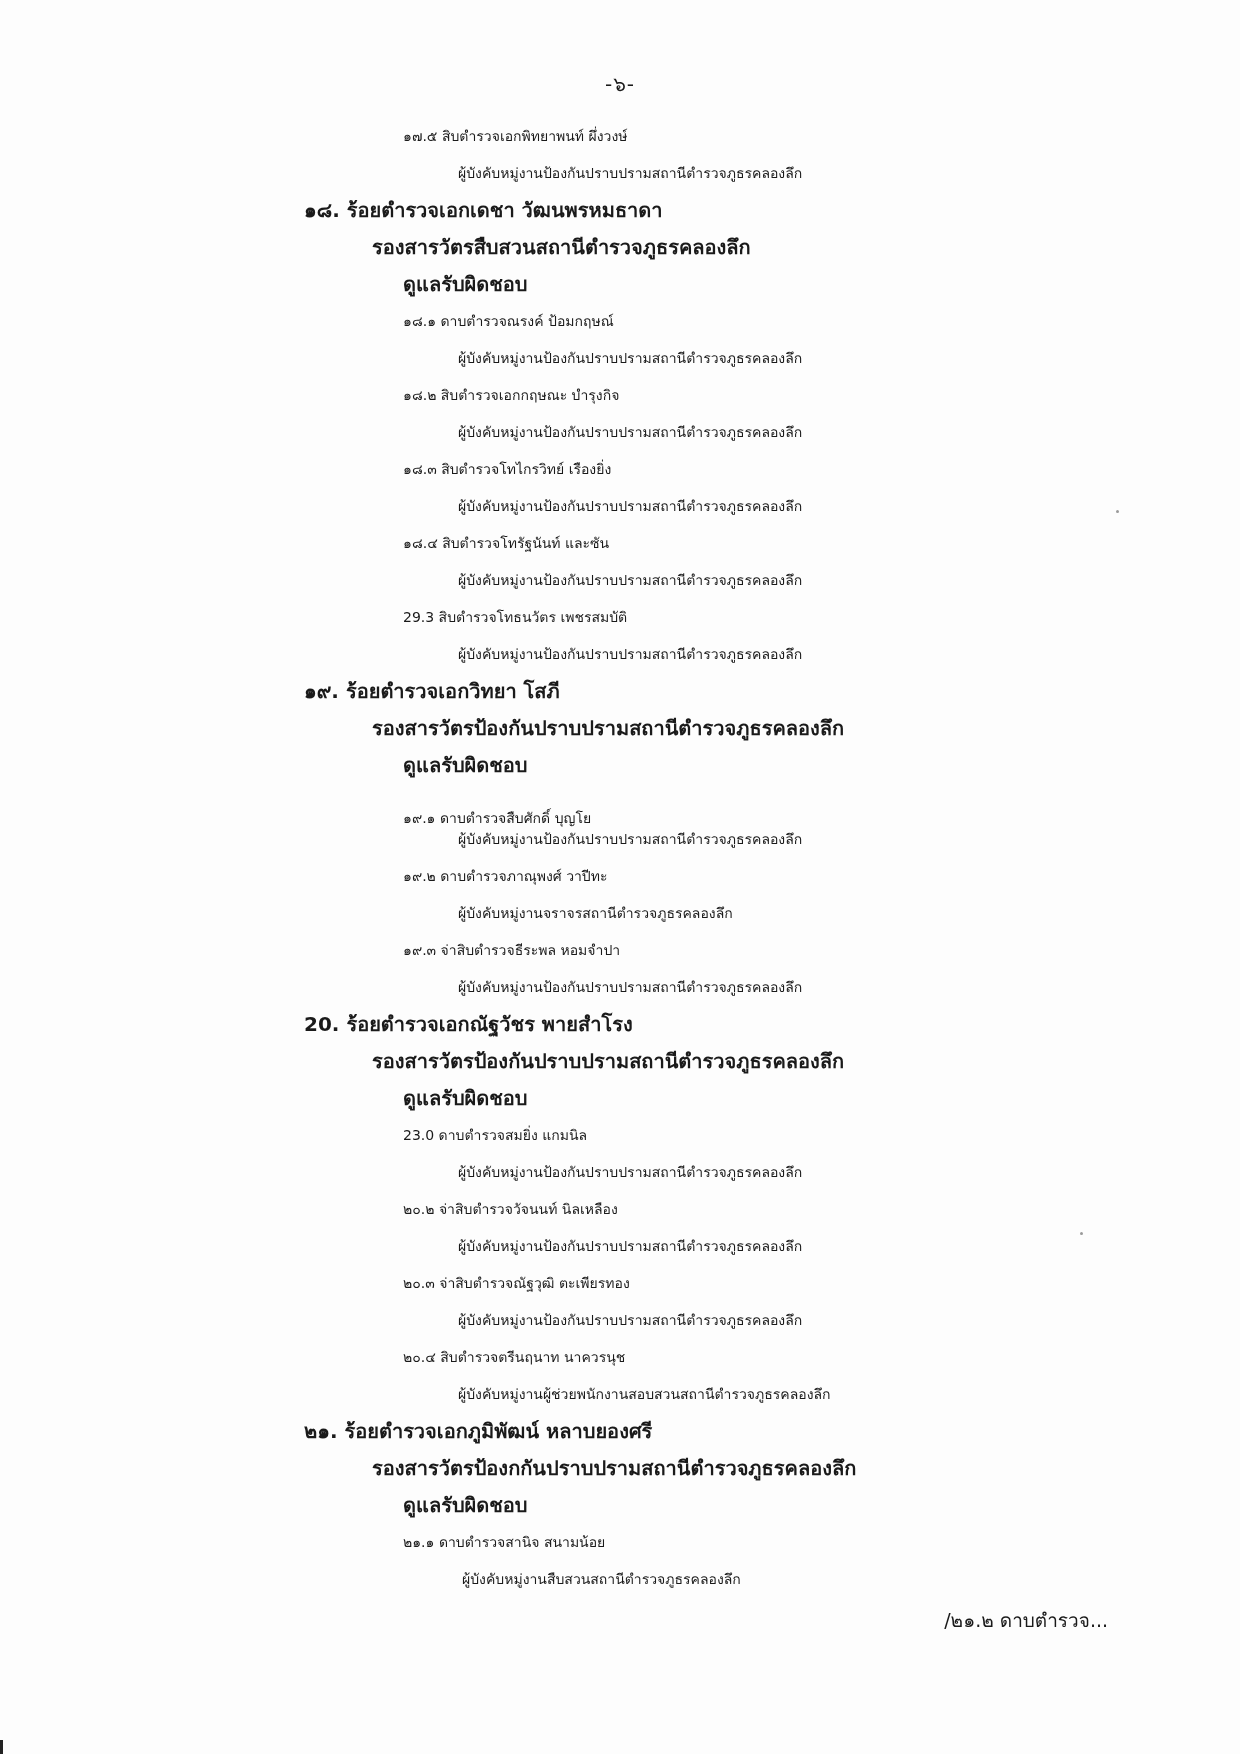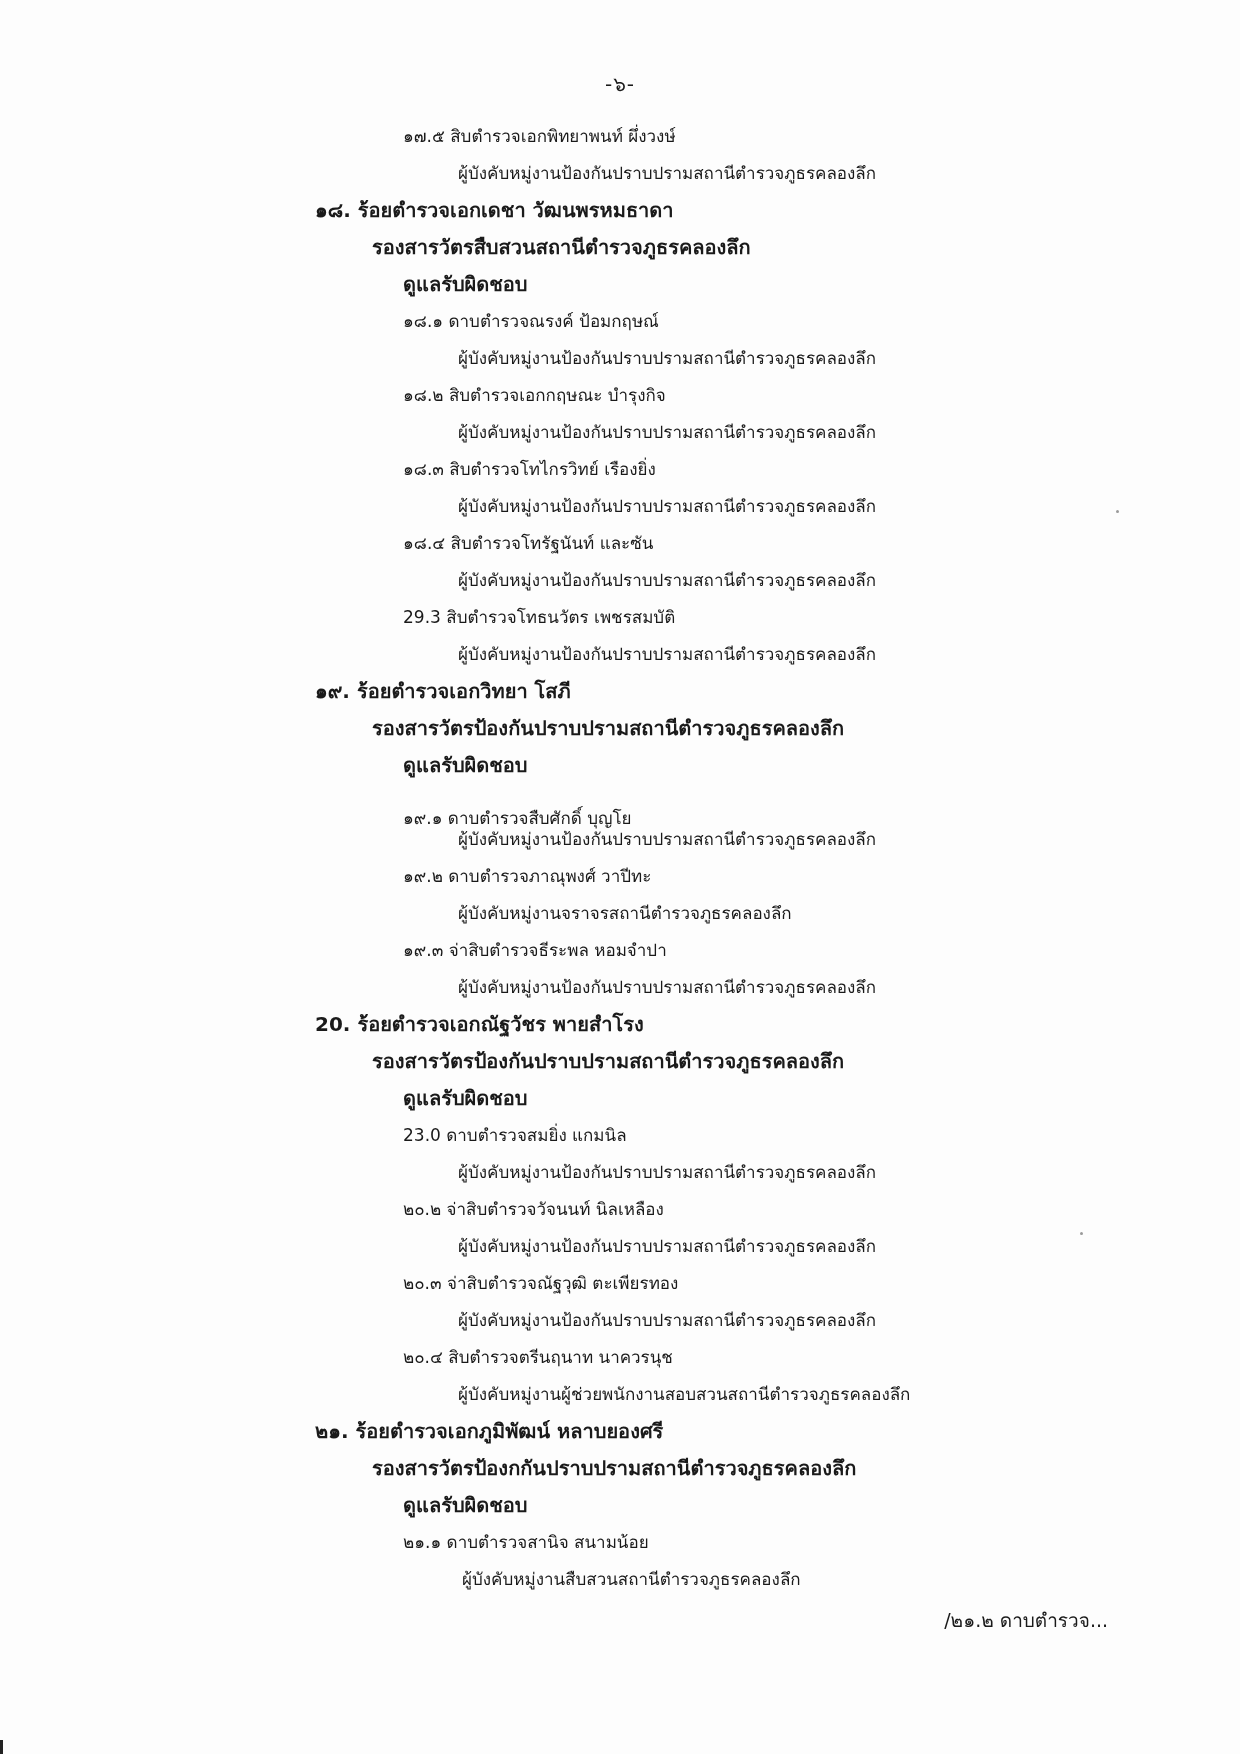--- a/index.html
+++ b/index.html
@@ -31,26 +31,26 @@
     }
     .content {
       position: absolute;
       top: 118px;
       left: 0;
       width: 1240px;
     }
     .line {
       position: absolute;
       white-space: nowrap;
-      font-size: 17px;
+      font-size: 14px;
       line-height: 37px;
       height: 37px;
     }
     .bold { font-weight: bold; font-size: 20px; }
-    .lvl-head { left: 315px; }
+    .lvl-head { left: 304px; }
     .lvl-pos { left: 372px; }
     .lvl-care { left: 403px; }
     .lvl-sub { left: 403px; }
     .lvl-duty { left: 458px; }
     .lvl-duty-b { left: 462px; }
     .continuation {
       position: absolute;
       top: 1605px;
       right: 132px;
       font-size: 19px;

